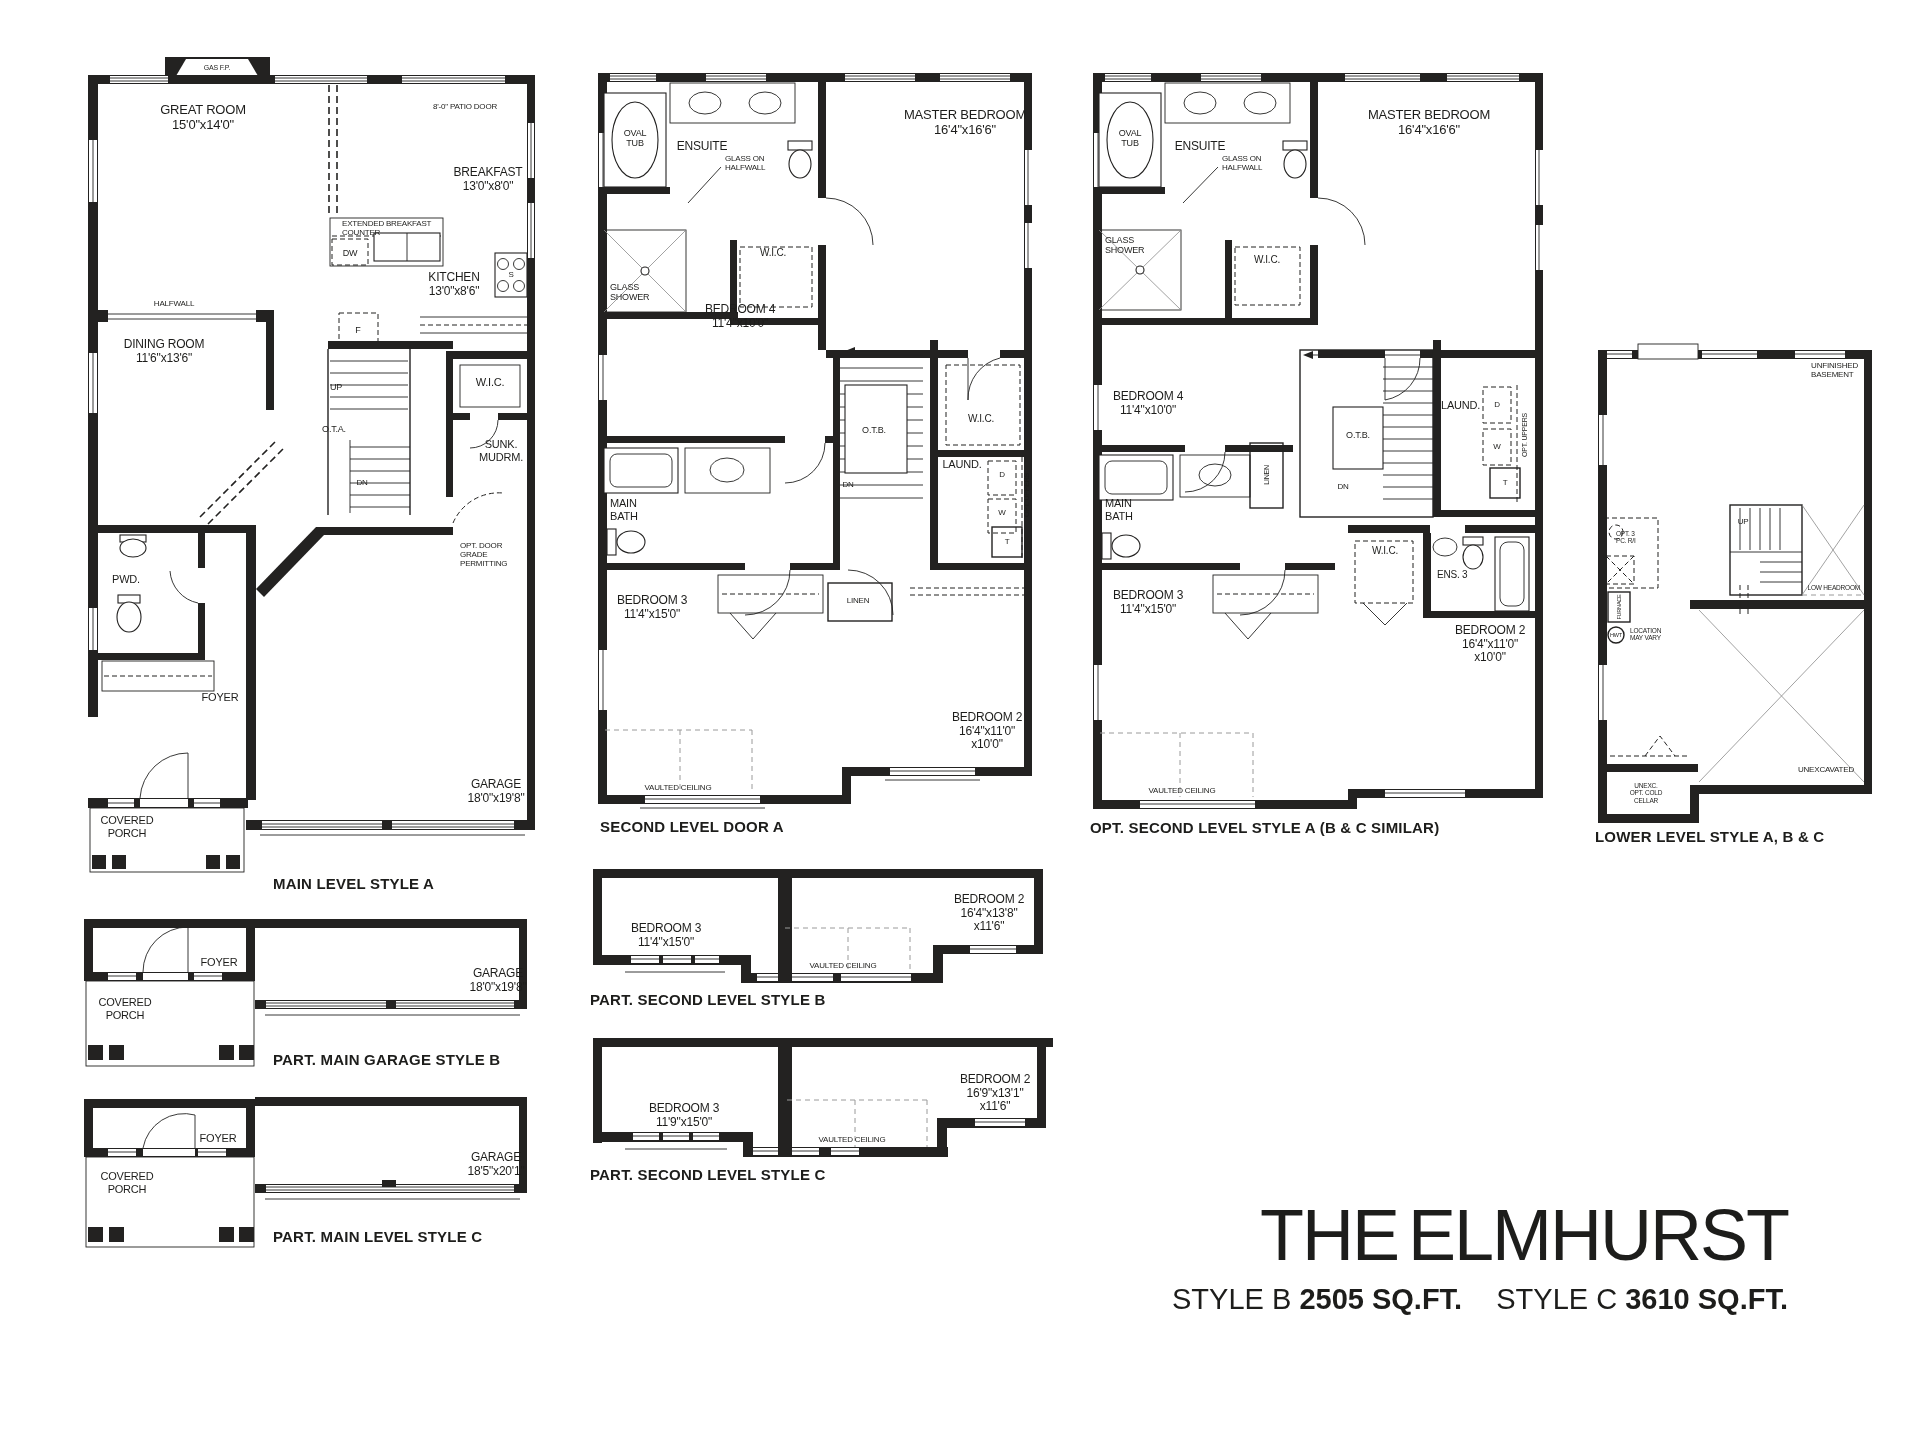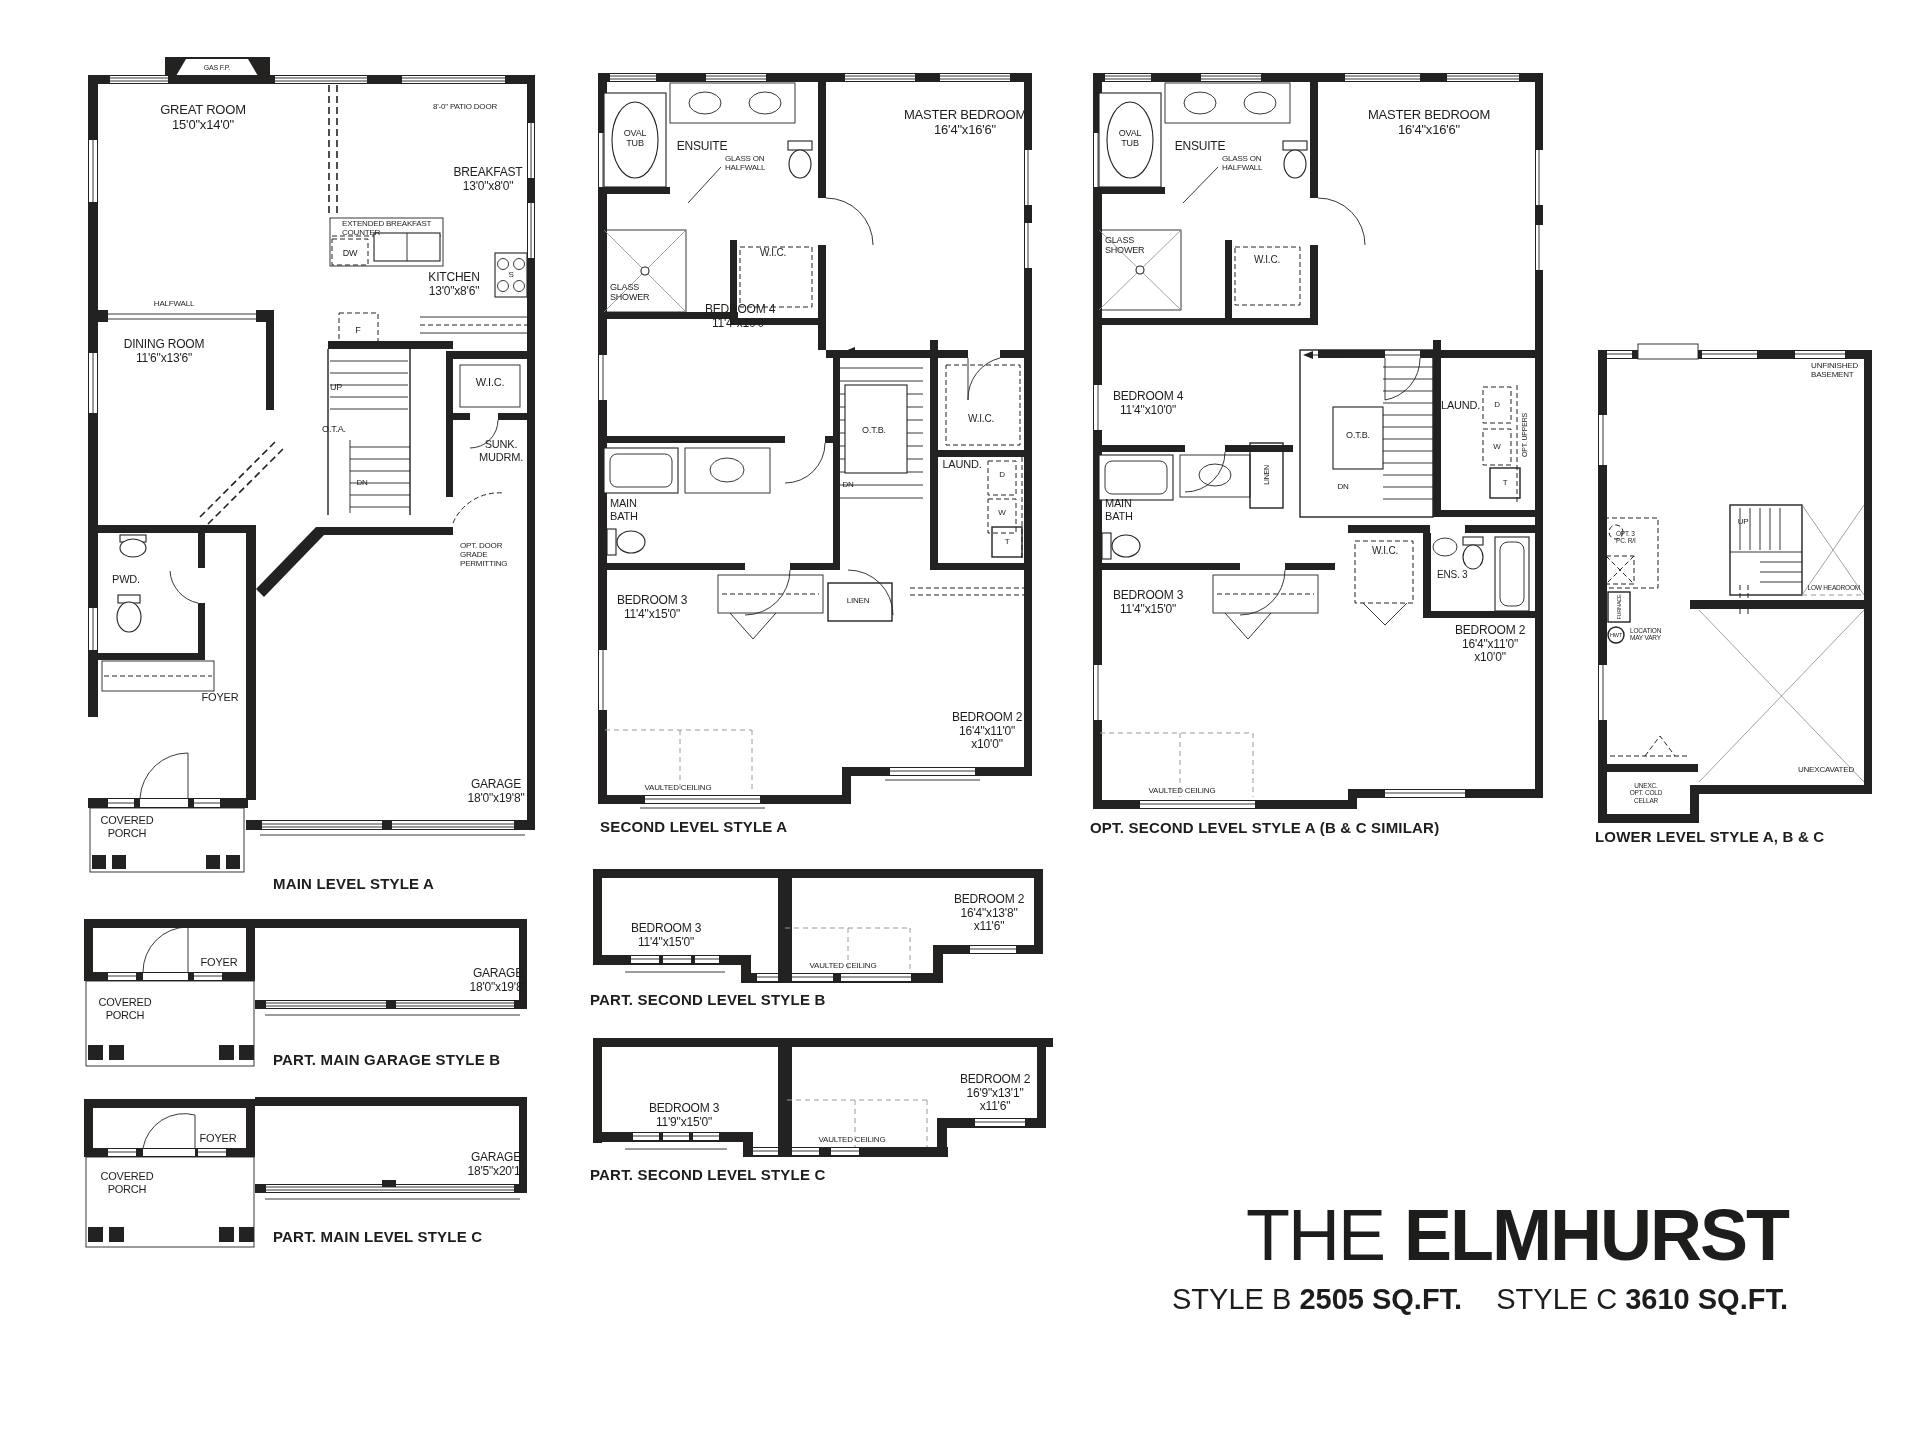--- a/index.html
+++ b/index.html
@@ -20,21 +20,21 @@
   svg .lt{stroke:#232221;stroke-width:.9;fill:none}
   svg .fix{stroke:#232221;stroke-width:1.1;fill:#fff}
   svg .dsh{stroke:#232221;stroke-width:1;fill:none;stroke-dasharray:5 3}
   svg .dshf{stroke:#232221;stroke-width:1.6;fill:none;stroke-dasharray:7 4}
   svg .gry{stroke:#9a9a9a;stroke-width:1;fill:none;stroke-dasharray:5 4}
   svg .hx{stroke:#8a8a8a;stroke-width:.8;fill:none}
   svg .wf{fill:#fff}
   .title-block{position:absolute;right:132px;top:1198px;text-align:right;color:#1d1d1b}
   .tb1{font-size:72px;letter-spacing:-2px;line-height:1.05}
   .tb1 .thin{font-weight:400}
-  .tb1 .heavy{font-weight:700;margin-left:20px}
+  .tb1 .heavy{font-weight:400;margin-left:10px}
   .tb2{font-size:44px;margin-top:4px;line-height:1.05}
   .tb2 .thin{font-weight:400}.tb2 .heavy{font-weight:700}
   .tb3{font-size:29px;margin-top:10px;line-height:1.05}
   .tb3 .thin{font-weight:400}.tb3 .heavy{font-weight:700}
   .gap-l{margin-left:26px}
 </style>
 </head>
 <body>
 
 <div id="sheet">
@@ -355,21 +355,21 @@
     <div class="lbl s8" style="left:417px;top:487px">T</div>
     <div class="lbl la s11" style="left:20px;top:455px">MAIN
 BATH</div>
     <div class="lbl s8" style="left:268px;top:546px">LINEN</div>
     <div class="lbl s12" style="left:62px;top:553px">BEDROOM 3
 11'4"x15'0"</div>
     <div class="lbl s12" style="left:397px;top:677px">BEDROOM 2
 16'4"x11'0"
 x10'0"</div>
     <div class="lbl s8" style="left:88px;top:733px">VAULTED CEILING</div>
-    <div class="cap" style="left:10px;top:763px">SECOND LEVEL STYLE A</div>
+    <div class="cap" style="left:10px;top:763px">SECOND LEVEL DOOR A</div>
   </div>
 
   <div class="plan" style="left:1085px;top:55px;width:470px;height:790px">
     <svg width="470" height="790" viewBox="0 0 470 790">
       <rect class="w" x="8" y="18" width="450" height="9"></rect>
       <rect class="wf" x="20" y="19" width="46" height="7"></rect>
         <line class="lt" x1="20" y1="21" x2="66" y2="21"></line>
         <line class="lt" x1="20" y1="24" x2="66" y2="24"></line>
       <rect class="wf" x="116" y="19" width="60" height="7"></rect>
         <line class="lt" x1="116" y1="21" x2="176" y2="21"></line>

